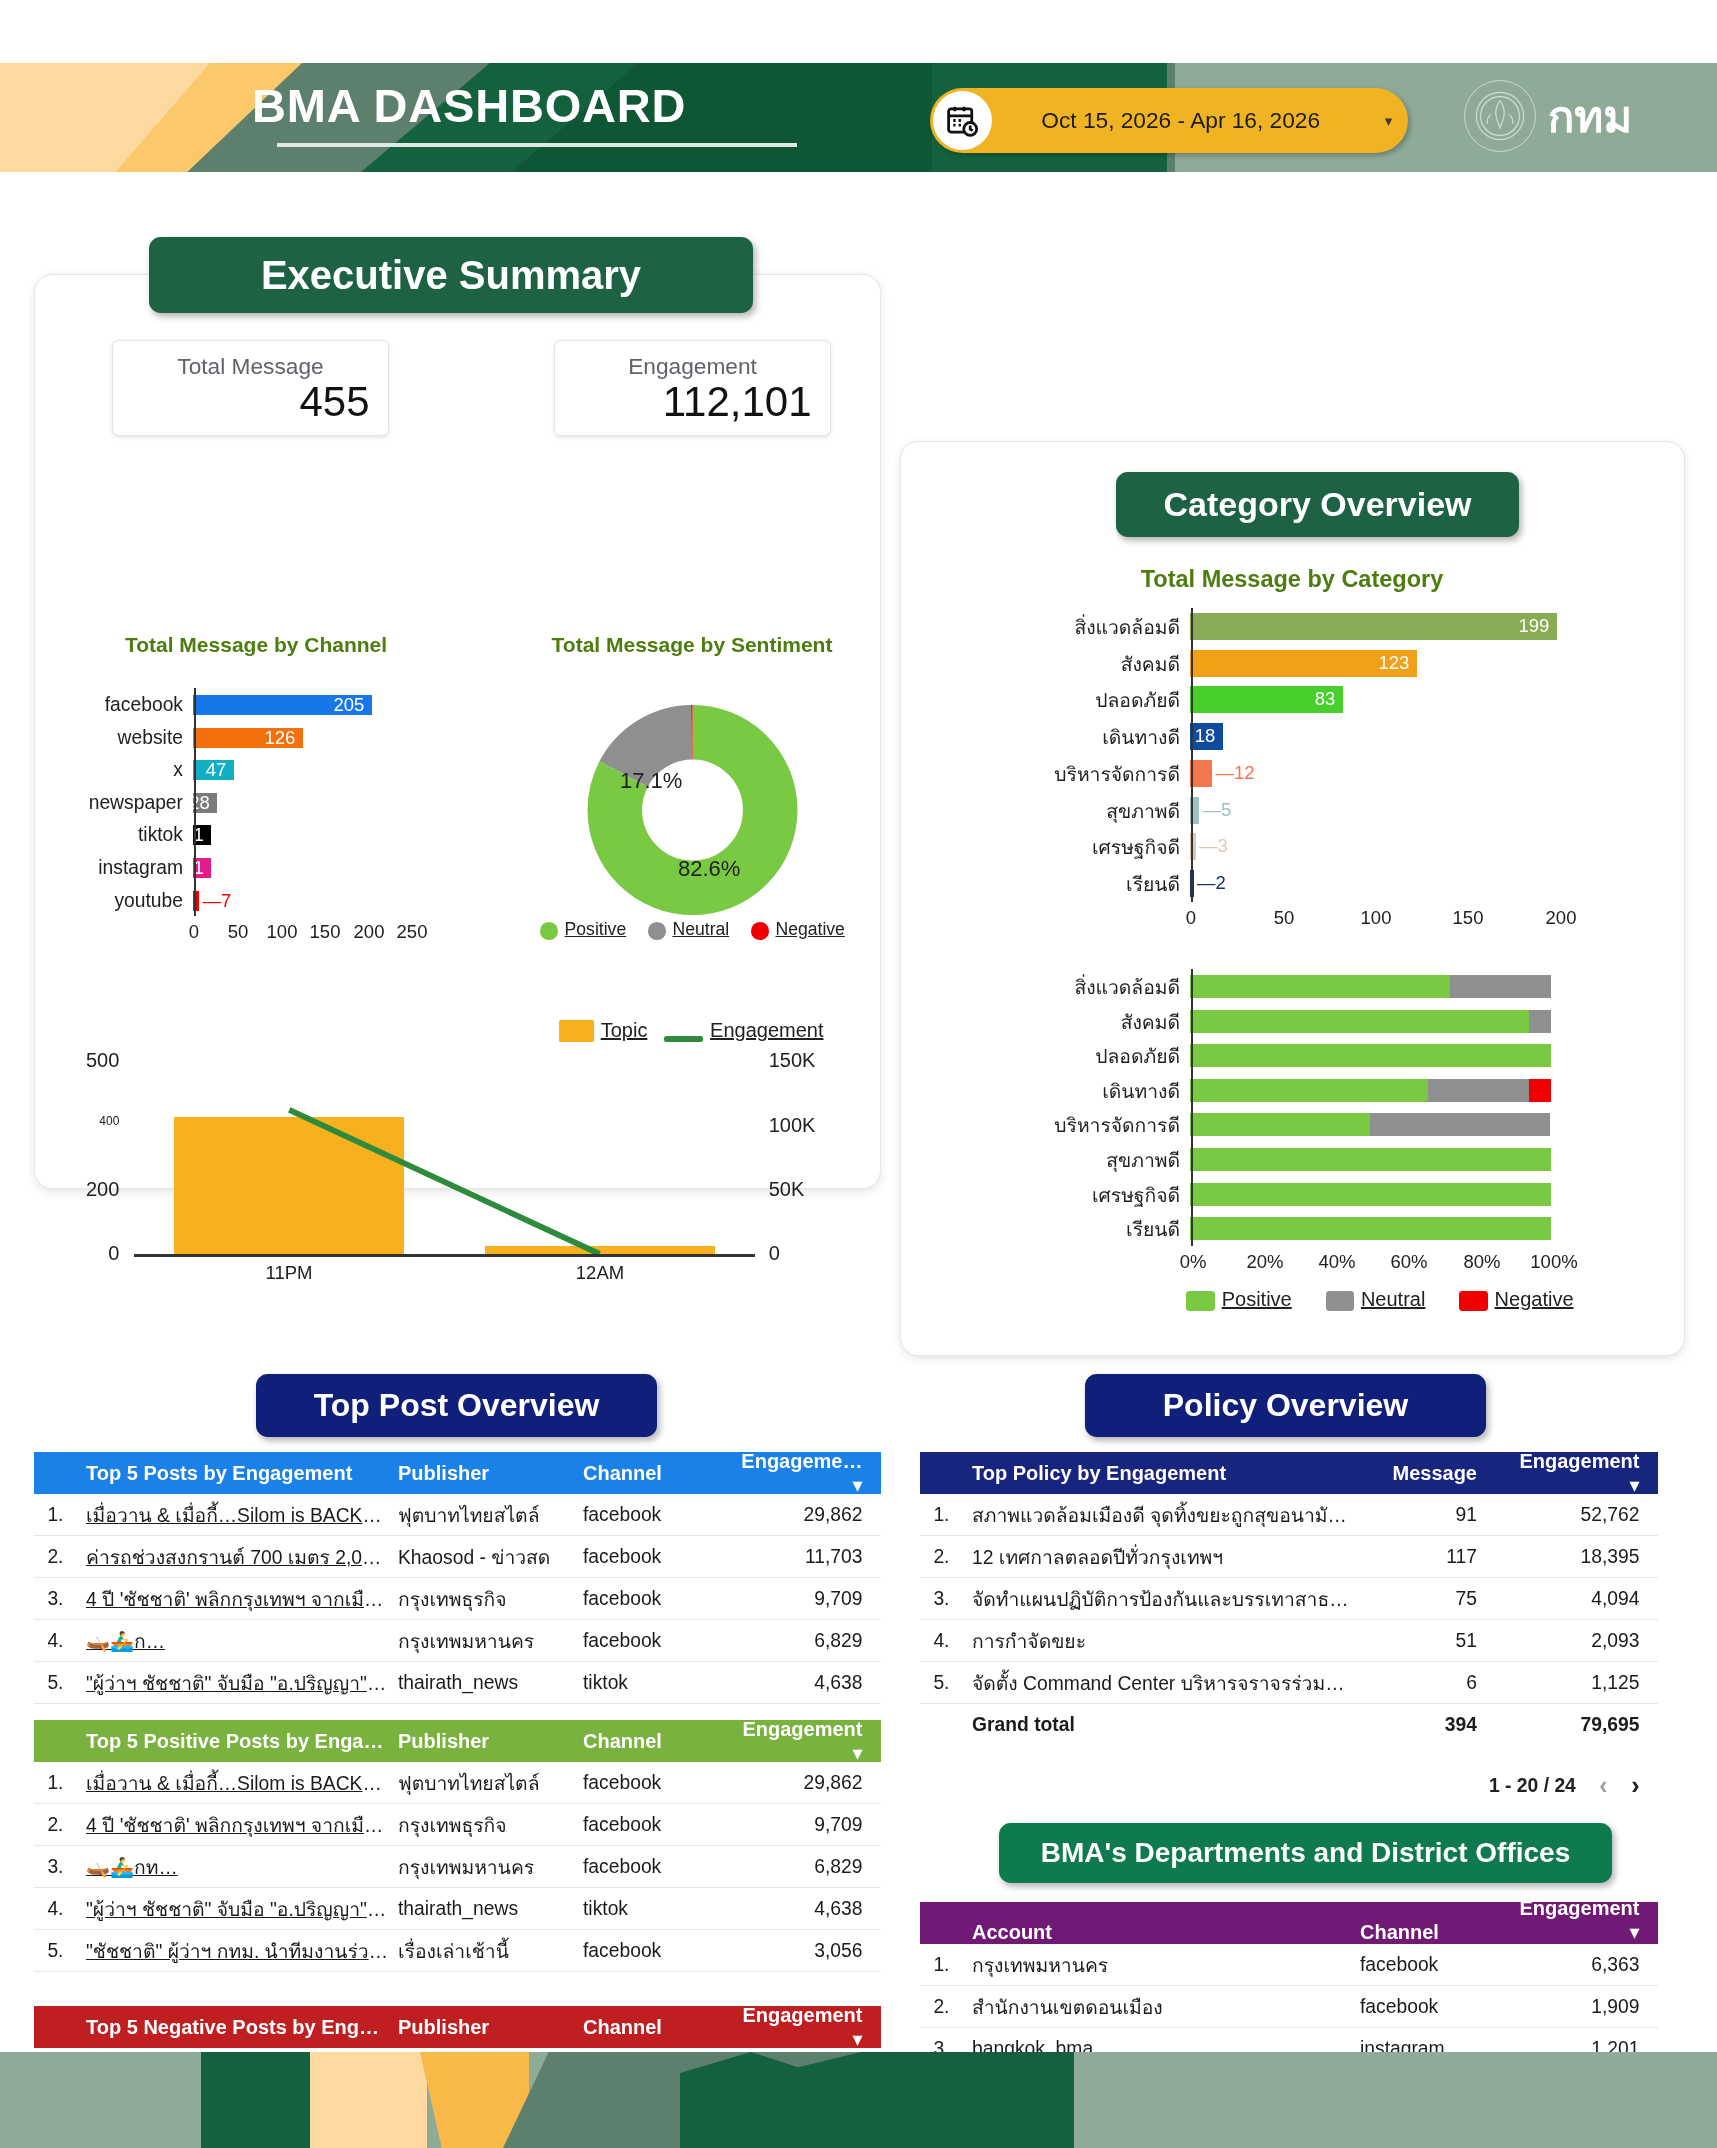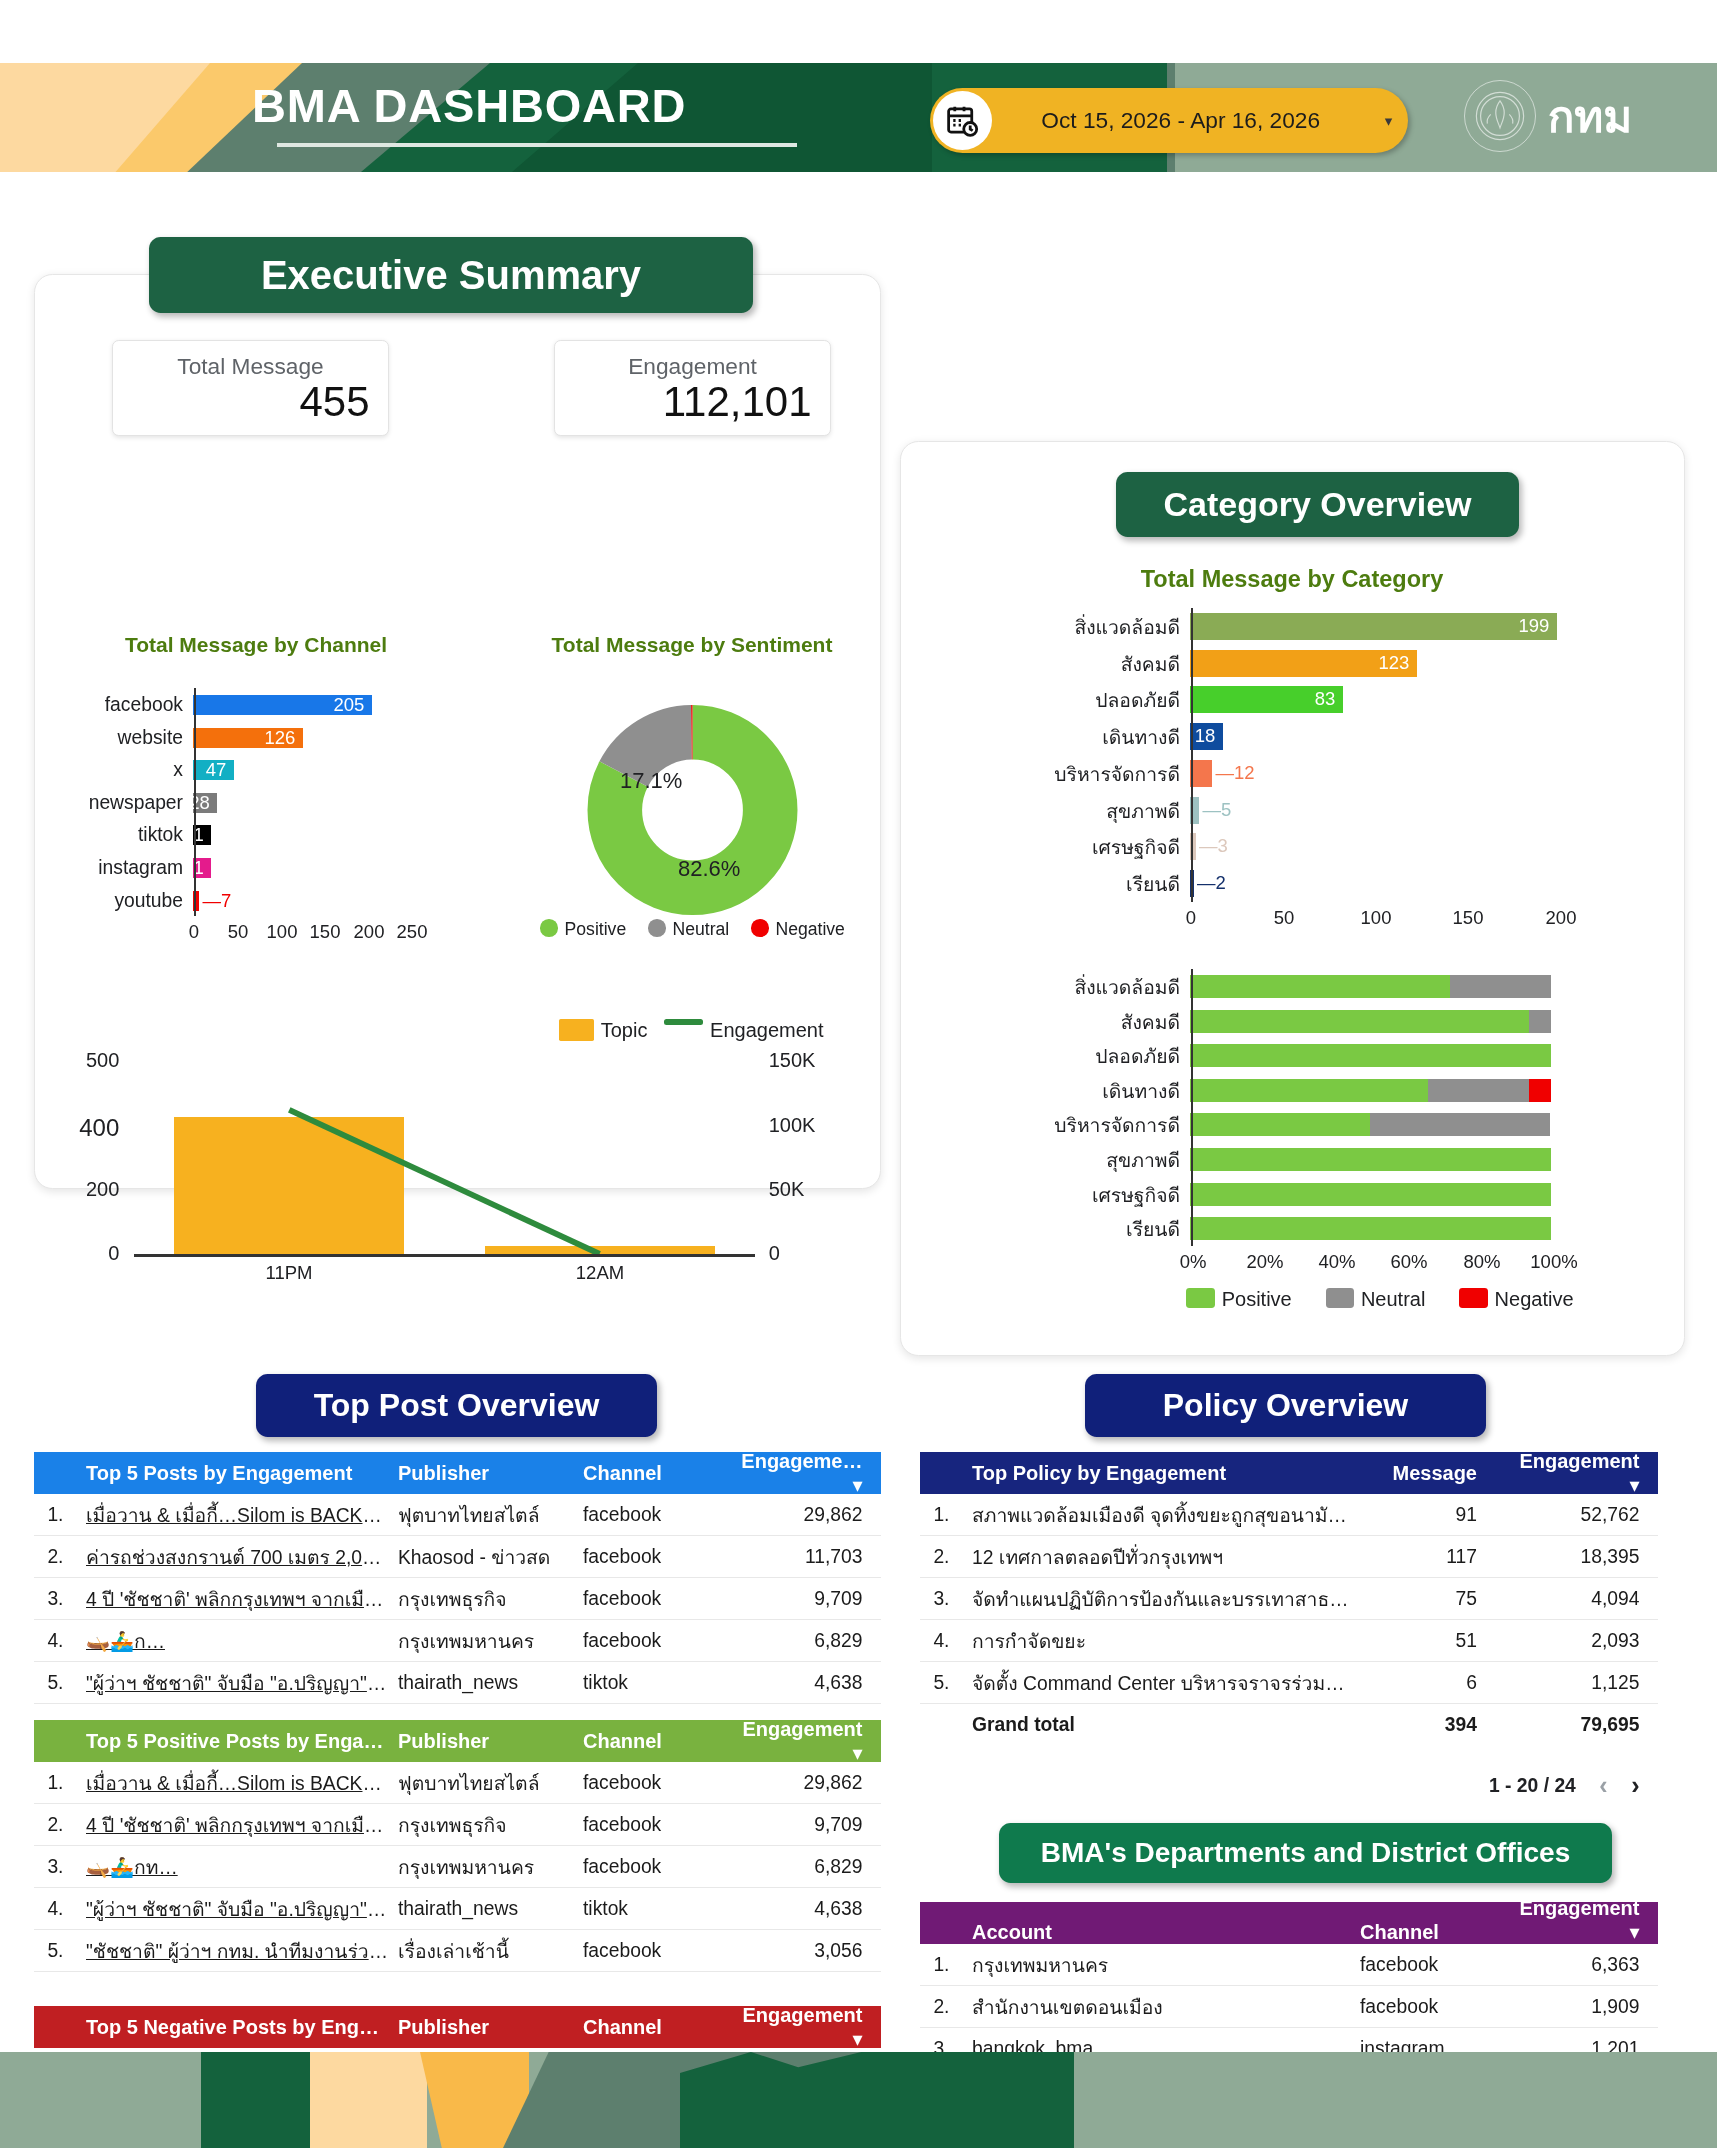--- a/index.html
+++ b/index.html
@@ -56,21 +56,21 @@
   
   .hbar-row { display: flex; align-items: center; }
   .hbar-lab { text-align: right; font-size: 19.3px; color: #202124; padding-right: 10px; }
   .hbar-track { position: relative; flex: 1; }
   .hbar-fill { height: 100%; display: flex; align-items: center; justify-content: flex-end; }
   .hbar-val { color: #fff; font-size: 18.5px; padding-right: 7.6px; }
   .hbar-valout { position: absolute; font-size: 18.5px; top: 50%; transform: translateY(-50%); white-space: nowrap; }
   .axis-lab { font-size: 18.5px; color: #202124; position: absolute; transform: translateX(-50%); }
 
   .legend { display: flex; align-items: center; justify-content: center; gap: 22px; }
-  .legend-item { display: flex; align-items: flex-start; gap: 6.7px; font-size: 17.6px; color: #202124; }
+  .legend-item { display: flex; align-items: flex-end; gap: 6.7px; font-size: 17.6px; color: #202124; text-decoration: underline; }
   .swatch { width: 20px; height: 20px; border-radius: 3.4px; }
   .swatch.dot { border-radius: 50%; width: 17.6px; height: 17.6px; }
   .tbl-head { display: flex; align-items: center; color: #fff; font-weight: bold; font-size: 20px; height: 42px; }
   .tbl-row { display: flex; align-items: center; font-size: 19.3px; color: #1b1b1b; height: 42px;
     border-bottom: 0.8px solid #e8e8e8; }
   .c-idx { width: 52px; padding-left: 13.4px; }
   .c-a { flex: 1; overflow: hidden; white-space: nowrap; text-overflow: ellipsis; padding-right: 8.4px; }
   .c-b { width: 185px; overflow: hidden; white-space: nowrap; text-overflow: ellipsis; }
   .c-c { width: 151px; }
   .c-d { width: 147px; text-align: right; padding-right: 18.5px; }
@@ -258,21 +258,21 @@
         <div style="position: absolute; left: 107px; bottom: 0px; width: 230px; height: 137px; background: rgb(247, 177, 31);"></div>
         <div style="position: absolute; left: 418px; bottom: 0px; width: 230px; height: 8px; background: rgb(247, 177, 31);"></div>
         <svg width="780" height="193" style="position: absolute; left: 0px; top: 0px;" viewBox="0 0 930 230">
           <polyline points="265,58.26666666666665 635,230" fill="none" stroke="#2e8b3d" stroke-width="7"></polyline>
         </svg>
       </div>
     <div style="position:absolute; left:67px; top:235px; width:621px; height:2.5px; background:#333;"></div>
     <div id="combo-left-ax" style="position:absolute; left:0; top:42px; width:59px; height:197px;">
         <div style="position: absolute; right: 6.7px; top: 181px; font-size: 20px; color: rgb(32, 33, 36);">0</div>
         <div style="position: absolute; right: 6.7px; top: 117px; font-size: 20px; color: rgb(32, 33, 36);">200</div>
-        <div style="position: absolute; right: 6.7px; top: 53px; font-size: 24px; color: rgb(32, 33, 36);">400</div>
+        <div style="position: absolute; right: 6.7px; top: 53px; font-size: 12px; color: rgb(32, 33, 36);">400</div>
         <div style="position: absolute; right: 6.7px; top: -11.7px; font-size: 20px; color: rgb(32, 33, 36);">500</div>
       </div>
     <div id="combo-right-ax" style="position:absolute; left:695px; top:42px; width:84px; height:197px;">
         <div style="position: absolute; left: 6.7px; top: 181px; font-size: 20px; color: rgb(32, 33, 36);">0</div>
         <div style="position: absolute; left: 6.7px; top: 117px; font-size: 20px; color: rgb(32, 33, 36);">50K</div>
         <div style="position: absolute; left: 6.7px; top: 53px; font-size: 20px; color: rgb(32, 33, 36);">100K</div>
         <div style="position: absolute; left: 6.7px; top: -11.7px; font-size: 20px; color: rgb(32, 33, 36);">150K</div>
       </div>
     <div id="combo-xticks" style="position:absolute; left:0; top:243px; width:780px; height:25px;">
         <div class="axis-lab" style="left: 222px;">11PM</div>

